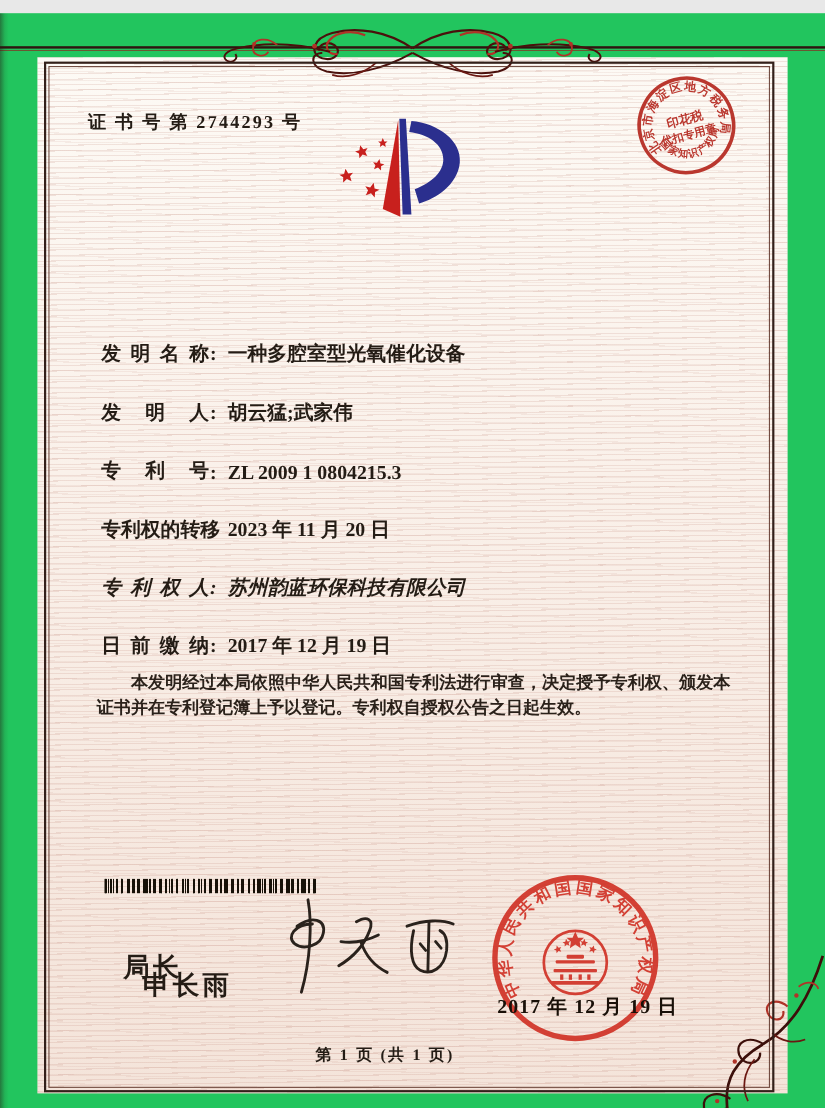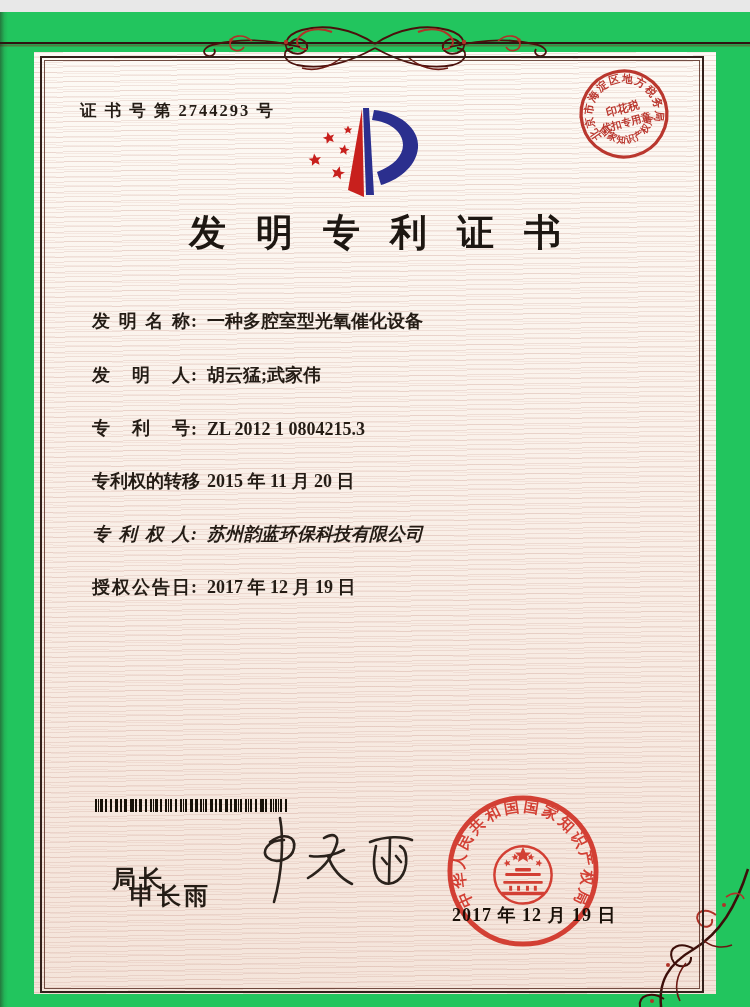--- a/index.html
+++ b/index.html
@@ -155,44 +155,44 @@
           <textPath href="#tsTop" startOffset="50%" text-anchor="middle">北京市海淀区地方税务局</textPath>
         </text>
         <text font-size="10" fill="#b5281f" letter-spacing="1">
           <textPath href="#tsBot" startOffset="50%" text-anchor="middle">国家知识产权局</textPath>
         </text>
         <text x="60" y="58" font-size="12" fill="#b5281f" text-anchor="middle">印花税</text>
         <text x="60" y="73" font-size="11" fill="#b5281f" text-anchor="middle">代扣专用章</text>
       </g>
     </svg>
 
-    <div class="title">发明专利证书</div>
 
     <div class="fields">
       <div class="field-row" style="top:0;">
         <span class="field-label">发明名称</span><span class="field-colon">:</span><span class="field-value">一种多腔室型光氧催化设备</span>
       </div>
       <div class="field-row" style="top:54px;">
         <span class="field-label">发明人</span><span class="field-colon">:</span><span class="field-value">胡云猛;武家伟</span>
       </div>
       <div class="field-row" style="top:107px;">
-        <span class="field-label">专利号</span><span class="field-colon">:</span><span class="field-value">ZL 2012 1 0804215.3</span>
+        <span class="field-label">专利号</span><span class="field-colon">:</span><span class="field-value">ZL 2009 1 0804215.3</span>
       </div>
       <div class="field-row" style="top:160px;">
-        <span class="field-label">专利权的转移</span><span class="field-colon">:</span><span class="field-value">2015 年 11 月 20 日</span>
+        <span class="field-label">专利权的转移</span><span class="field-colon">:</span><span class="field-value">2023 年 11 月 20 日</span>
       </div>
       <div class="field-row" style="top:213px;font-style:italic;">
         <span class="field-label">专利权人</span><span class="field-colon">:</span><span class="field-value">苏州韵蓝环保科技有限公司</span>
       </div>
       <div class="field-row" style="top:266px;">
-        <span class="field-label">授权公告日</span><span class="field-colon">:</span><span class="field-value">2017 年 12 月 19 日</span>
+        <span class="field-label">日前缴纳</span><span class="field-colon">:</span><span class="field-value">2017 年 12 月 19 日</span>
       </div>
     </div>
 
     <div class="body-text">
+      <p>本发明经过本局依照中华人民共和国专利法进行审查，决定授予专利权、颁发本证书并在专利登记簿上予以登记。专利权自授权公告之日起生效。</p>
     </div>
 
     <div class="barcode"></div>
 
     <div class="sig-title">局长</div>
     <div class="sig-name">申长雨</div>
 
     <svg class="signature-svg" viewBox="0 0 205 98">
       <g fill="none" stroke="#2a221c" stroke-width="2.6" stroke-linecap="round">
         <path d="M38,30 C52,20 64,24 62,36 C60,48 44,52 36,46 C28,40 36,28 52,28"></path>
@@ -229,15 +229,16 @@
           <rect x="74" y="95" width="3" height="5"></rect>
           <rect x="83" y="95" width="3" height="5"></rect>
           <rect x="91" y="95" width="3" height="5"></rect>
           <rect x="58" y="101" width="44" height="3.5" rx="1"></rect>
         </g>
       </g>
     </svg>
 
     <div class="seal-date">2017 年 12 月 19 日</div>
 
+    <div class="footer">第 1 页 (共 1 页)</div>
 
   </div>
 </div>
 
 </body></html>

